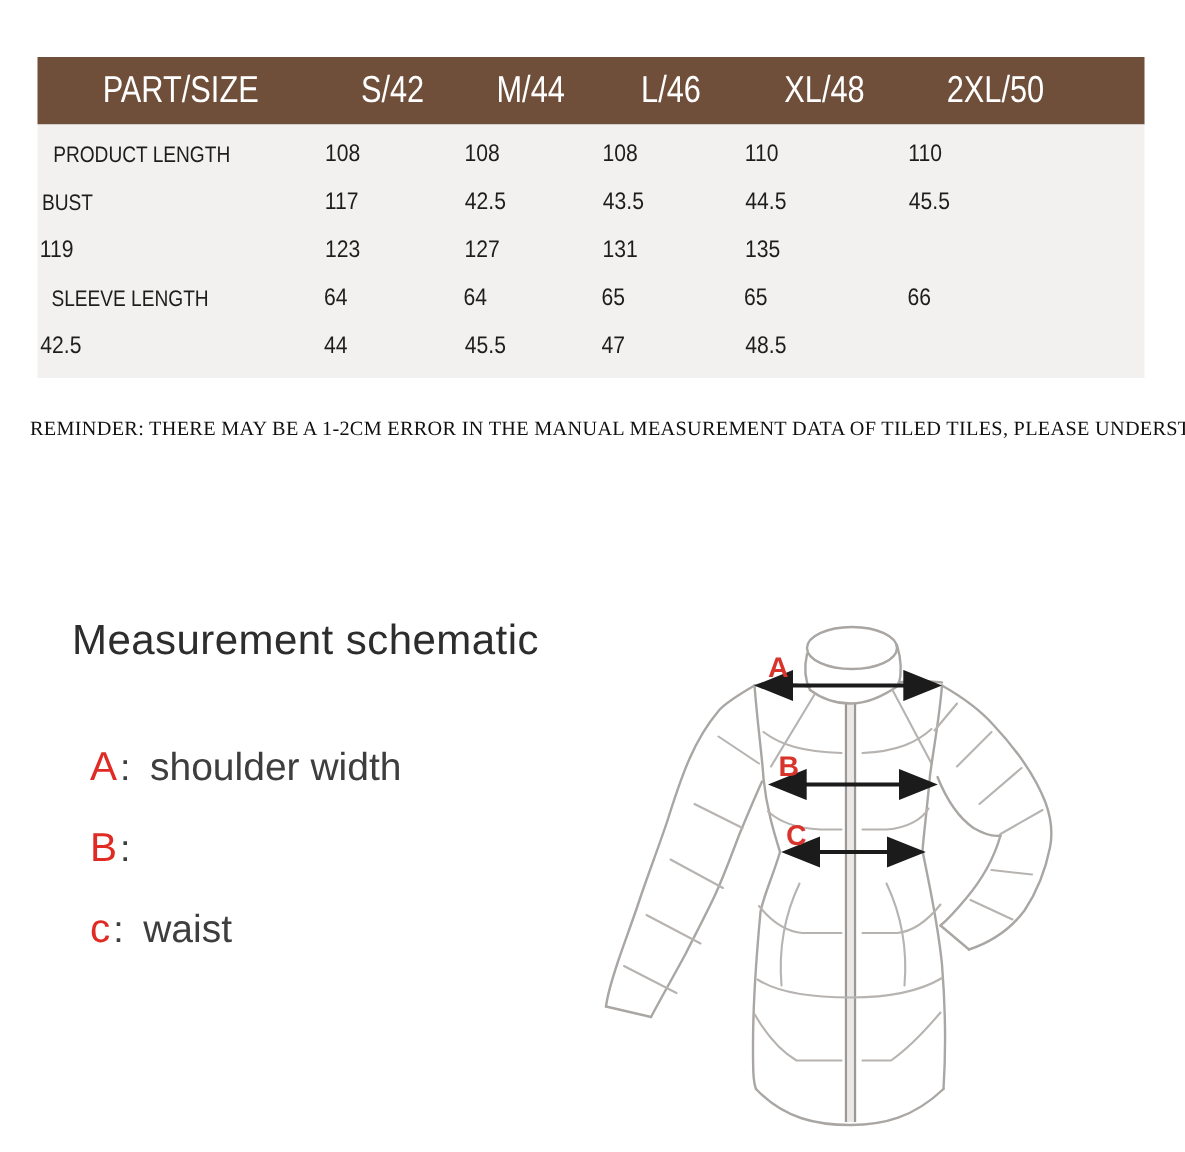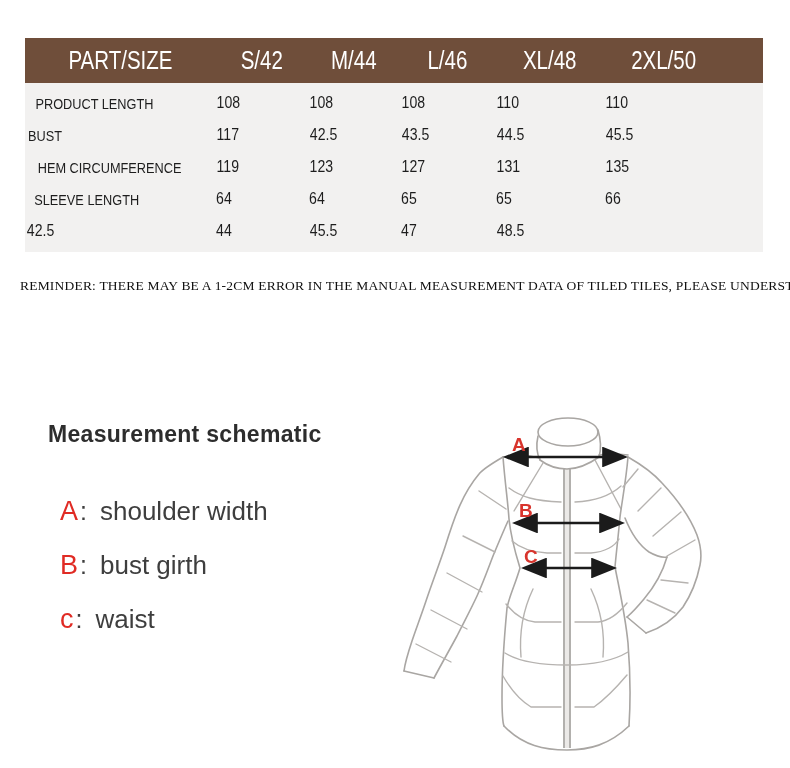--- a/index.html
+++ b/index.html
@@ -31,22 +31,22 @@
 
   
   .reminder {
     position:absolute; left:20px; top:278px; width:730px; margin:0;
     font-family:"Liberation Serif", serif;
     font-size:13.5px; color:#101010; letter-spacing:0.2px; white-space:nowrap;
   }
 
   
   .title {
-    position:absolute; left:48px; top:421px; margin:0;
-    font-size:23px; font-weight:bold; color:#2d2d2d; letter-spacing:0.3px;
+    position:absolute; left:48px; top:411px; margin:0;
+    font-size:28px; font-weight:normal; color:#2d2d2d; letter-spacing:0.3px;
   }
   .legend { position:absolute; left:60px; top:496px; display:flex; flex-direction:column; gap:19px; }
   .legend-item { display:flex; align-items:baseline; height:35px; }
   .legend-letter { color:#e02b24; font-size:27px; }
   .legend-colon { color:#3e3e3e; font-size:25px; margin:0 13px 0 2px; }
   .legend-label { color:#3e3e3e; font-size:26px; }
 
   .jacket-svg { position:absolute; left:395px; top:405px; width:320px; height:355px; }
   .outline { fill:none; stroke:#a9a6a3; stroke-width:1.6; stroke-linecap:round; stroke-linejoin:round; }
   .quilt   { fill:none; stroke:#b6b3b0; stroke-width:1.4; stroke-linecap:round; }
@@ -79,21 +79,20 @@
       </div>
       <div class="tr">
         <div class="td label"><span>BUST</span></div>
         <div class="td"><span>117</span></div>
         <div class="td"><span>42.5</span></div>
         <div class="td"><span>43.5</span></div>
         <div class="td"><span>44.5</span></div>
         <div class="td"><span>45.5</span></div>
       </div>
       <div class="tr">
-        <div class="td label"><span>HEM CIRCUMFERENCE</span></div>
         <div class="td"><span>119</span></div>
         <div class="td"><span>123</span></div>
         <div class="td"><span>127</span></div>
         <div class="td"><span>131</span></div>
         <div class="td"><span>135</span></div>
       </div>
       <div class="tr">
         <div class="td label"><span>SLEEVE LENGTH</span></div>
         <div class="td"><span>64</span></div>
         <div class="td"><span>64</span></div>
@@ -117,21 +116,20 @@
 
   <div class="legend">
     <div class="legend-item">
       <span class="legend-letter">A</span>
         <span class="legend-colon">:</span>
         <span class="legend-label">shoulder width</span>
     </div>
     <div class="legend-item">
       <span class="legend-letter">B</span>
         <span class="legend-colon">:</span>
-        <span class="legend-label">bust girth</span>
     </div>
     <div class="legend-item">
       <span class="legend-letter">c</span>
         <span class="legend-colon">:</span>
         <span class="legend-label">waist</span>
     </div>
   </div>
 
   <svg class="jacket-svg" viewBox="0 0 320 355">
     <defs>

